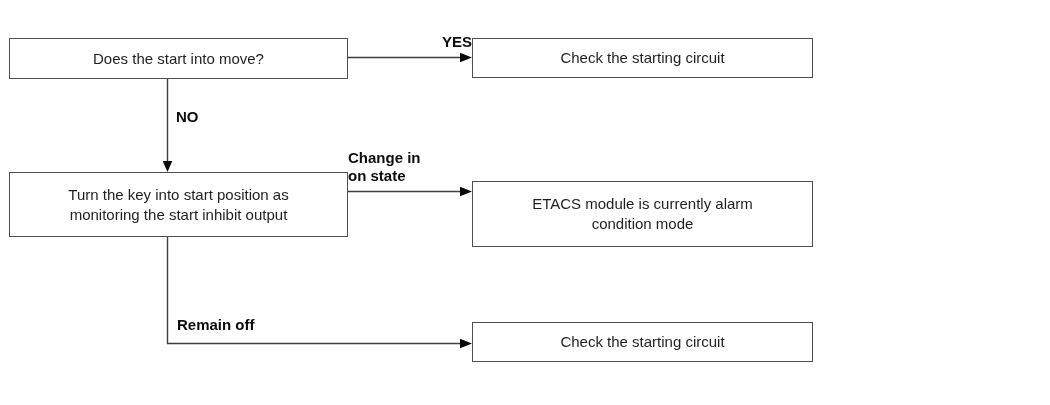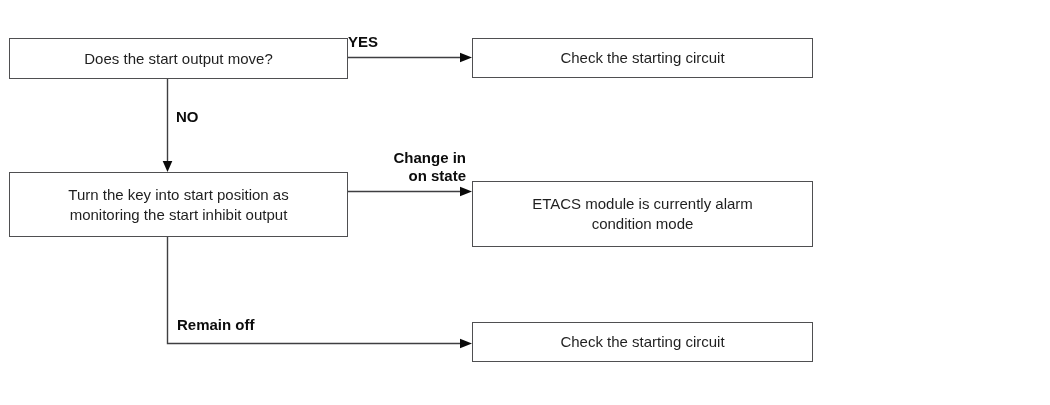--- a/index.html
+++ b/index.html
@@ -44,23 +44,23 @@
   .node-r2 { left: 472px; top: 172px; width: 341px; height: 66px; margin-top: 9px; }
   .node-r3 { left: 472px; top: 322px; width: 341px; height: 40px; }
   .edge-label {
     position: absolute;
     font-size: 15px;
     font-weight: bold;
     color: #0c0c0c;
     white-space: pre-line;
     line-height: 18px;
   }
-  .label-yes    { left: 348px; top: 33px;  width: 124px; text-align: left; }
+  .label-yes    { left: 348px; top: 33px;  width: 124px; text-align: right; }
   .label-no     { left: 176px; top: 108px; }
-  .label-change { left: 348px; top: 149px; width: 118px; text-align: right; }
+  .label-change { left: 348px; top: 149px; width: 118px; text-align: left; }
   .label-remain { left: 177px; top: 284px; margin-top: 32px; }
   .line {
     stroke: #3f3f41;
     stroke-width: 1.4;
     fill: none;
   }
   .arrowhead {
     fill: #0a0a0a;
     stroke: none;
   }
@@ -87,21 +87,21 @@
       <polygon class="arrowhead" points="460,186.7 472,191.5 460,196.3"></polygon>
     </g>
 
     <g>
       <polyline class="line" points="167.5,237 167.5,343.5 460,343.5"></polyline>
       <polygon class="arrowhead" points="460,338.7 472,343.5 460,348.3"></polygon>
     </g>
   </svg>
 
   <div class="node node-q1">
-    <span class="node-label">Does the start output move?</span>
+    <span class="node-label">Does the start into move?</span>
   </div>
 
   <div class="node node-r1">
     <span class="node-label">Check the starting circuit</span>
   </div>
 
   <div class="node node-q2">
     <span class="node-label">Turn the key into start position as
 monitoring the start inhibit output</span>
   </div>

